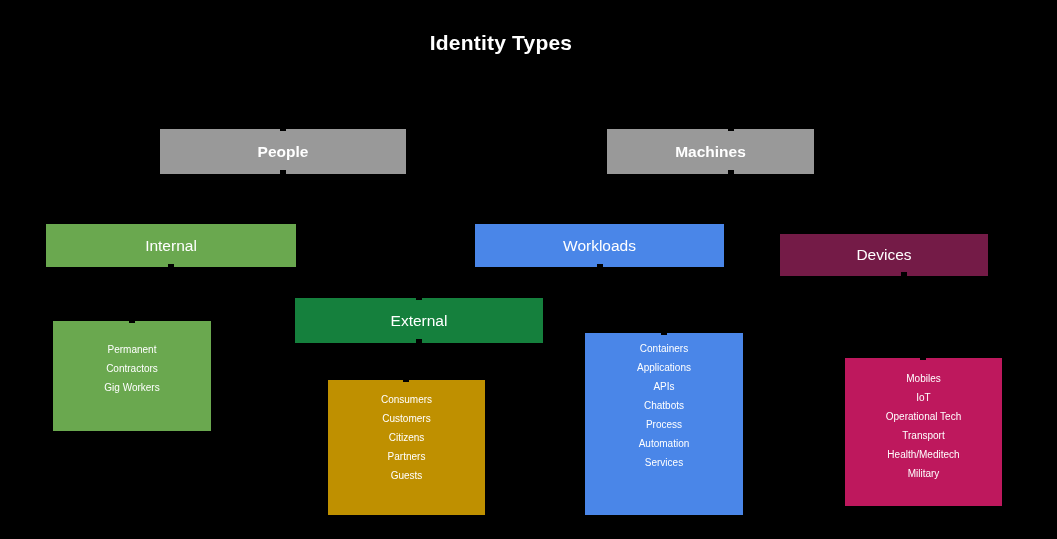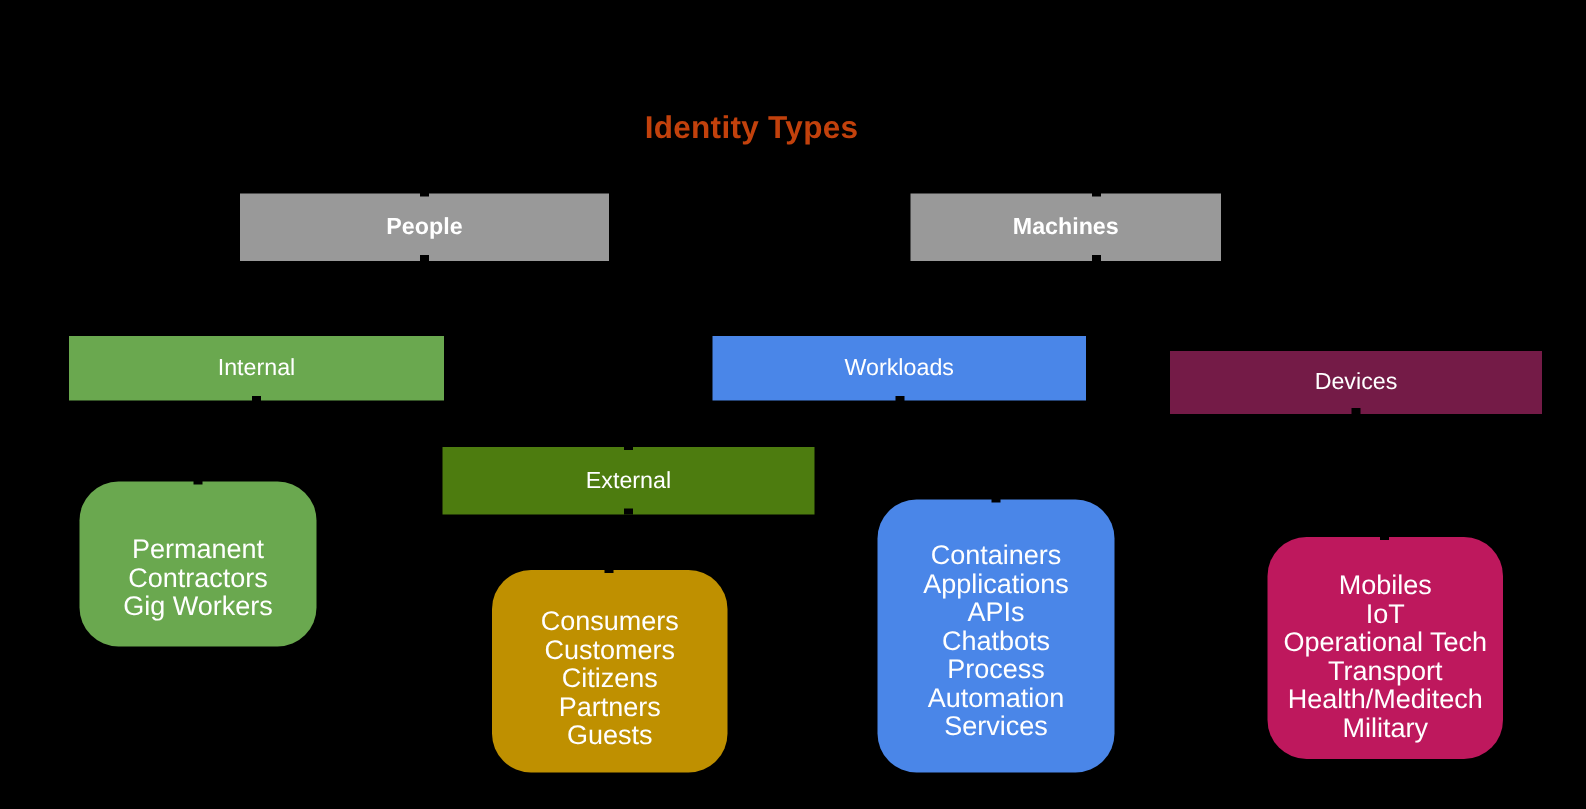--- a/index.html
+++ b/index.html
@@ -10,42 +10,40 @@
     background: #000;
     overflow: hidden;
     font-family: "Liberation Sans", sans-serif;
   }
   .title {
     position: absolute;
     left: 361px;
     top: 31px;
     width: 280px;
     text-align: center;
-    color: #c2410c;
+    color: #ffffff;
     font-size: 21px;
     font-weight: 700;
     letter-spacing: 0.2px;
-    margin-top: 43px;
   }
   .node {
     position: absolute;
     display: flex;
     align-items: center;
     justify-content: center;
     box-sizing: border-box;
     color: #fff;
   }
   .hdr  { font-weight: 700; font-size: 15.5px; text-align: center; }
   .sub  { font-weight: 400; font-size: 15.5px; }
   .leaf {
-    align-items: center;
-    font-size: 18px;
+    align-items: flex-start;
+    font-size: 10px;
     line-height: 19px;
     text-align: center;
-    border-radius: 26px;
   }
   .leaf-text { white-space: pre-line; }
   .stub {
     position: absolute;
     width: 6px;
     height: 4px;
     background: #000;
   }
 </style>
 </head>
@@ -64,25 +62,25 @@
   </div>
 
   <div class="node sub" style="left: 475px; top: 224px; width: 249px; height: 43px; background-color: rgb(74, 134, 232);">
     <span>Workloads</span>
   </div>
 
   <div class="node sub" style="left: 46px; top: 224px; width: 250px; height: 43px; background-color: rgb(106, 168, 79);">
     <span>Internal</span>
   </div>
 
-  <div class="node sub" style="left: 780px; top: 234px; width: 248px; height: 42px; background-color: rgb(116, 27, 71);">
+  <div class="node sub" style="left: 780px; top: 234px; width: 208px; height: 42px; background-color: rgb(116, 27, 71);">
     <span>Devices</span>
   </div>
 
-  <div class="node sub" style="left: 295px; top: 298px; width: 248px; height: 45px; background-color: #4d7c0f;">
+  <div class="node sub" style="left: 295px; top: 298px; width: 248px; height: 45px; background-color: #15803d;">
     <span>External</span>
   </div>
 
   <div class="node leaf" style="left: 53px; top: 321px; width: 158px; height: 110px; padding-top: 19px; background-color: rgb(106, 168, 79);">
     <div class="leaf-text">Permanent
 Contractors
 Gig Workers</div>
   </div>
 
   <div class="node leaf" style="left: 328px; top: 380px; width: 157px; height: 135px; padding-top: 10px; background-color: rgb(191, 144, 0);">

